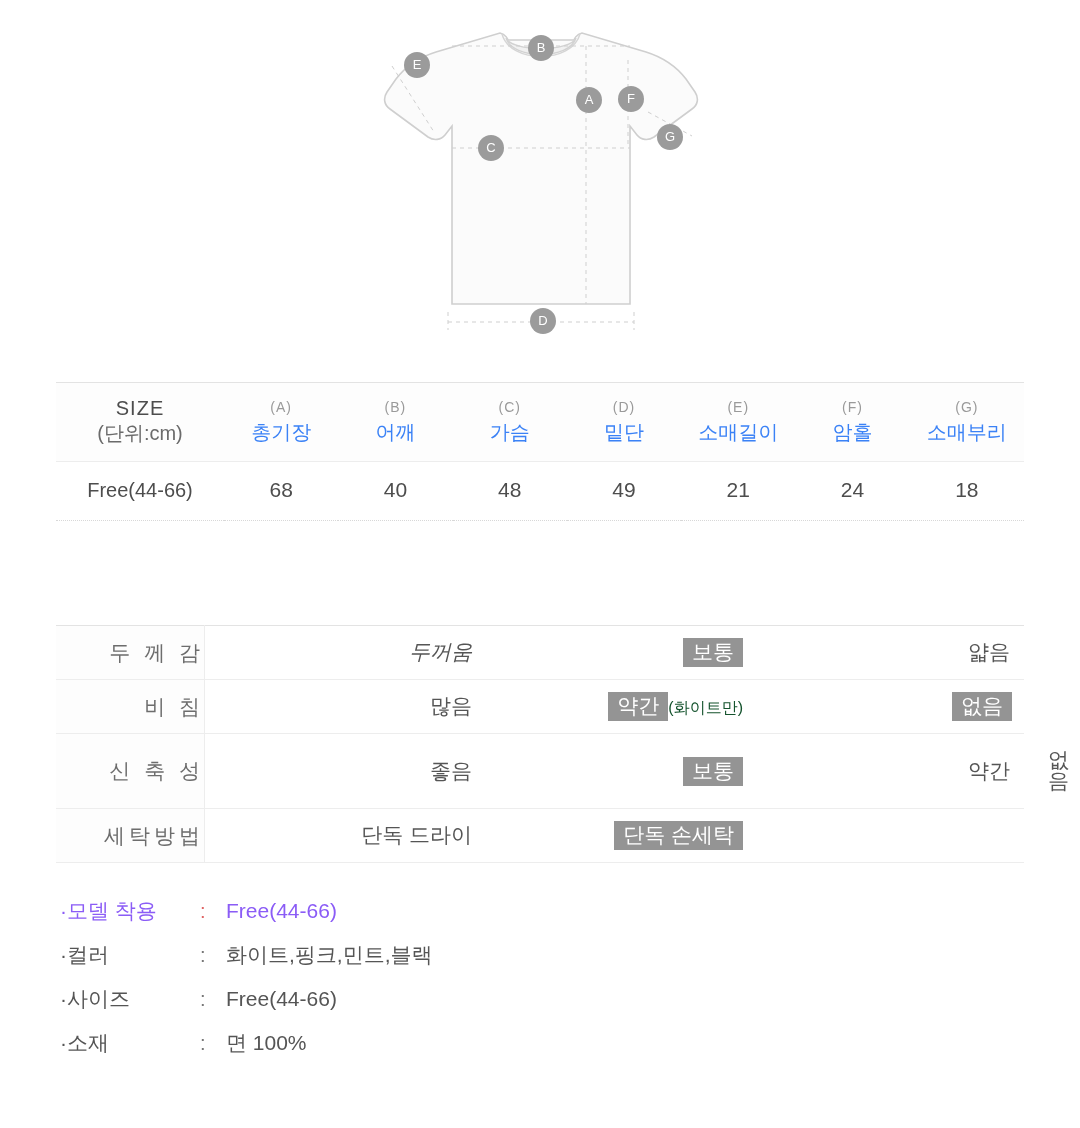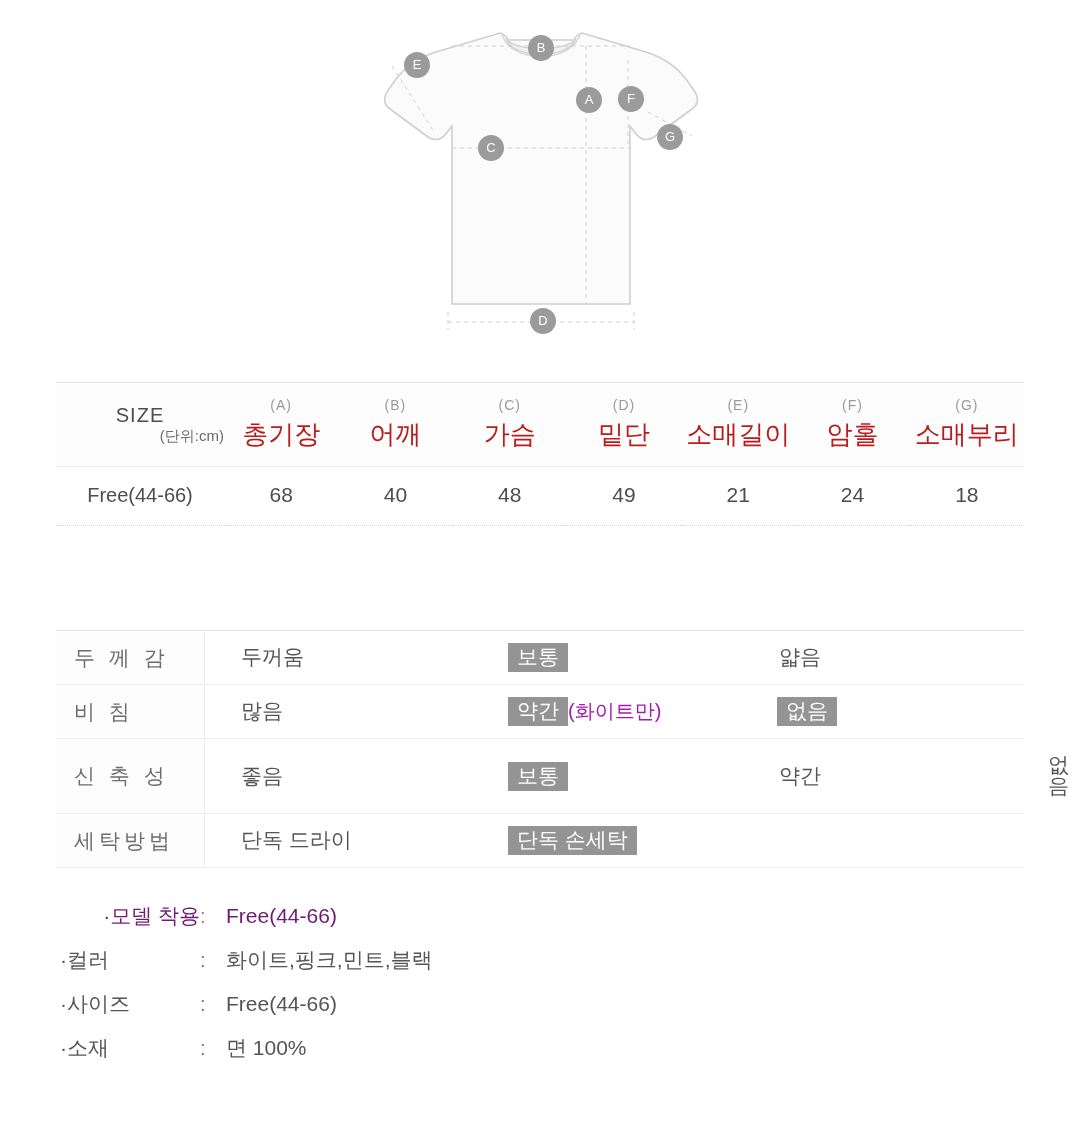--- a/index.html
+++ b/index.html
@@ -58,34 +58,33 @@
   }
   .size-table .colcode {
     display: block;
     font-size: 14px;
     color: #9a9a9a;
     letter-spacing: 1px;
     margin-bottom: 4px;
   }
   .size-table .colname {
     display: block;
-    font-size: 26px;
-    color: #b91c1c;
+    font-size: 20px;
+    color: #3b82f6;
   }
   .size-table .sizehead-main {
     display: block;
     font-size: 20px;
     color: #4d4d4d;
     letter-spacing: 1px;
   }
   .size-table .sizehead-sub {
     display: block;
-    font-size: 15px;
+    font-size: 20px;
     color: #6b6b6b;
-    text-align: right;
   }
   .size-table tbody td {
     padding: 16px 0 18px 0;
     text-align: center;
     font-size: 21px;
     color: #4d4d4d;
     border-bottom: 1px dotted #d8d8d8;
   }
   .size-table tbody td.rowlabel {
     font-size: 20px;
@@ -93,20 +92,21 @@
 
   
   .spec-table {
     width: 968px;
     margin: 104px auto 0 auto;
     border-collapse: collapse;
     table-layout: fixed;
   }
   .spec-table tr {
     border-bottom: 1px solid #ededed;
+    text-align: right;
   }
   .spec-table tr:first-child {
     border-top: 1px solid #e3e3e3;
   }
   .spec-table td {
     padding: 12px 0;
     font-size: 21px;
     color: #555555;
     vertical-align: middle;
   }
@@ -128,22 +128,22 @@
     border-radius: 0;
     padding: 3px 9px 5px 9px;
     line-height: 1;
   }
   .plain {
     display: inline-block;
     padding: 3px 2px 5px 2px;
     line-height: 1;
   }
   .suffix {
-    color: #a21caf;
-    font-size: 20px;
+    color: #14532d;
+    font-size: 16px;
   }
 
   
   .info-list {
     width: 968px;
     margin: 26px auto 0 auto;
   }
   .info-row {
     display: flex;
     align-items: baseline;
@@ -158,22 +158,21 @@
     width: 26px;
     font-size: 20px;
     color: #777777;
   }
   .info-val {
     font-size: 21px;
     color: #555555;
   }
   .info-row.highlight .info-key,
   .info-row.highlight .info-val {
-    color: #701a75;
-    text-align: right;
+    color: #8b5cf6;
   }
   .info-row.highlight .info-colon {
     color: #e06464;
   }
 </style>
 </head>
 <body>
 
 <div class="diagram-wrap">
   <svg class="diagram-svg" width="1080" height="360" viewBox="0 0 1080 360">
@@ -284,21 +283,21 @@
       <td>18</td>
     </tr>
   </tbody>
 </table>
 
 <table class="spec-table">
   <tbody>
 
     <tr>
       <td class="spec-label">두 께 감</td>
-      <td class="spec-opt" style="width:235px;">
+      <td class="spec-opt" style="width:235px;font-style:italic;">
         <span class="plain">두꺼움</span>
       </td>
       <td class="spec-opt" style="width:235px;">
         <span class="chip">보통</span>
       </td>
       <td class="spec-opt" style="width:235px;">
         <span class="plain">얇음</span>
       </td>
       <td class="spec-opt">
         

